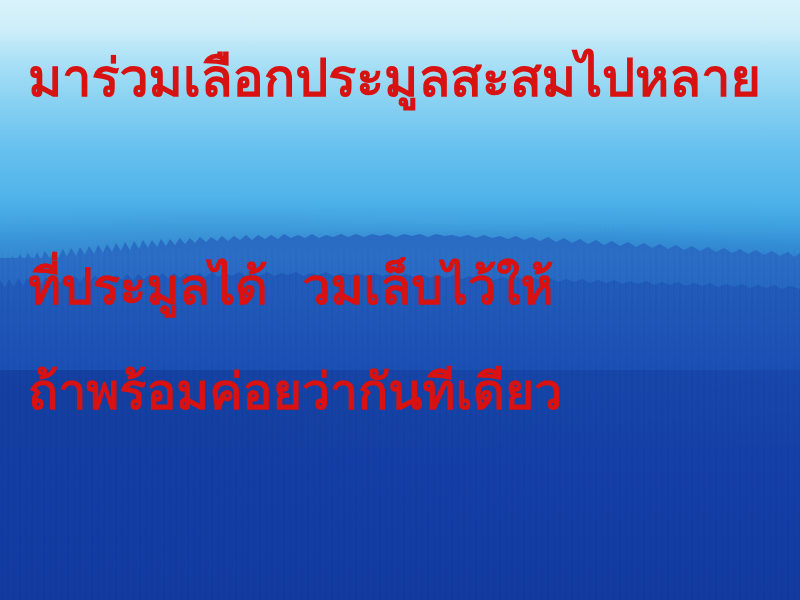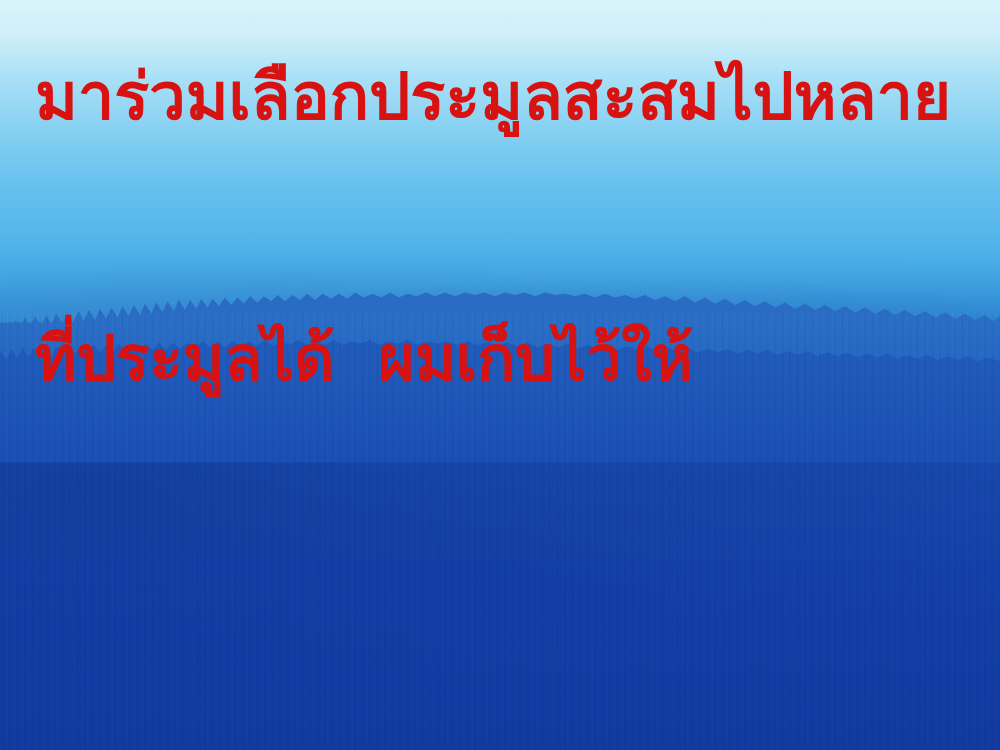--- a/index.html
+++ b/index.html
@@ -187,16 +187,17 @@
         L750,20 L758,17 L766,20 L774,17 L782,21 L790,18 L800,21 L800,36 Z"></path>
     </svg>
     <div class="body"></div>
   </div>
 
   <div class="bg-layer" id="fore-slope"></div>
   <div class="bg-layer" id="texture"></div>
 
   <div id="text-block">
     <div class="line" id="line1">มาร่วมเลือกประมูลสะสมไปหลาย</div>
-    <div class="line" id="line3">ที่ประมูลได้  ผมเก็บไว้ให้</div>
+    <div class="line" id="line3">ที่ประมูลได้  วมเล็บไว้ให้</div>
+    <div class="line" id="line4">ถ้าพร้อมค่อยว่ากันทีเดียว</div>
   </div>
 
 </div>
 
 </body></html>

